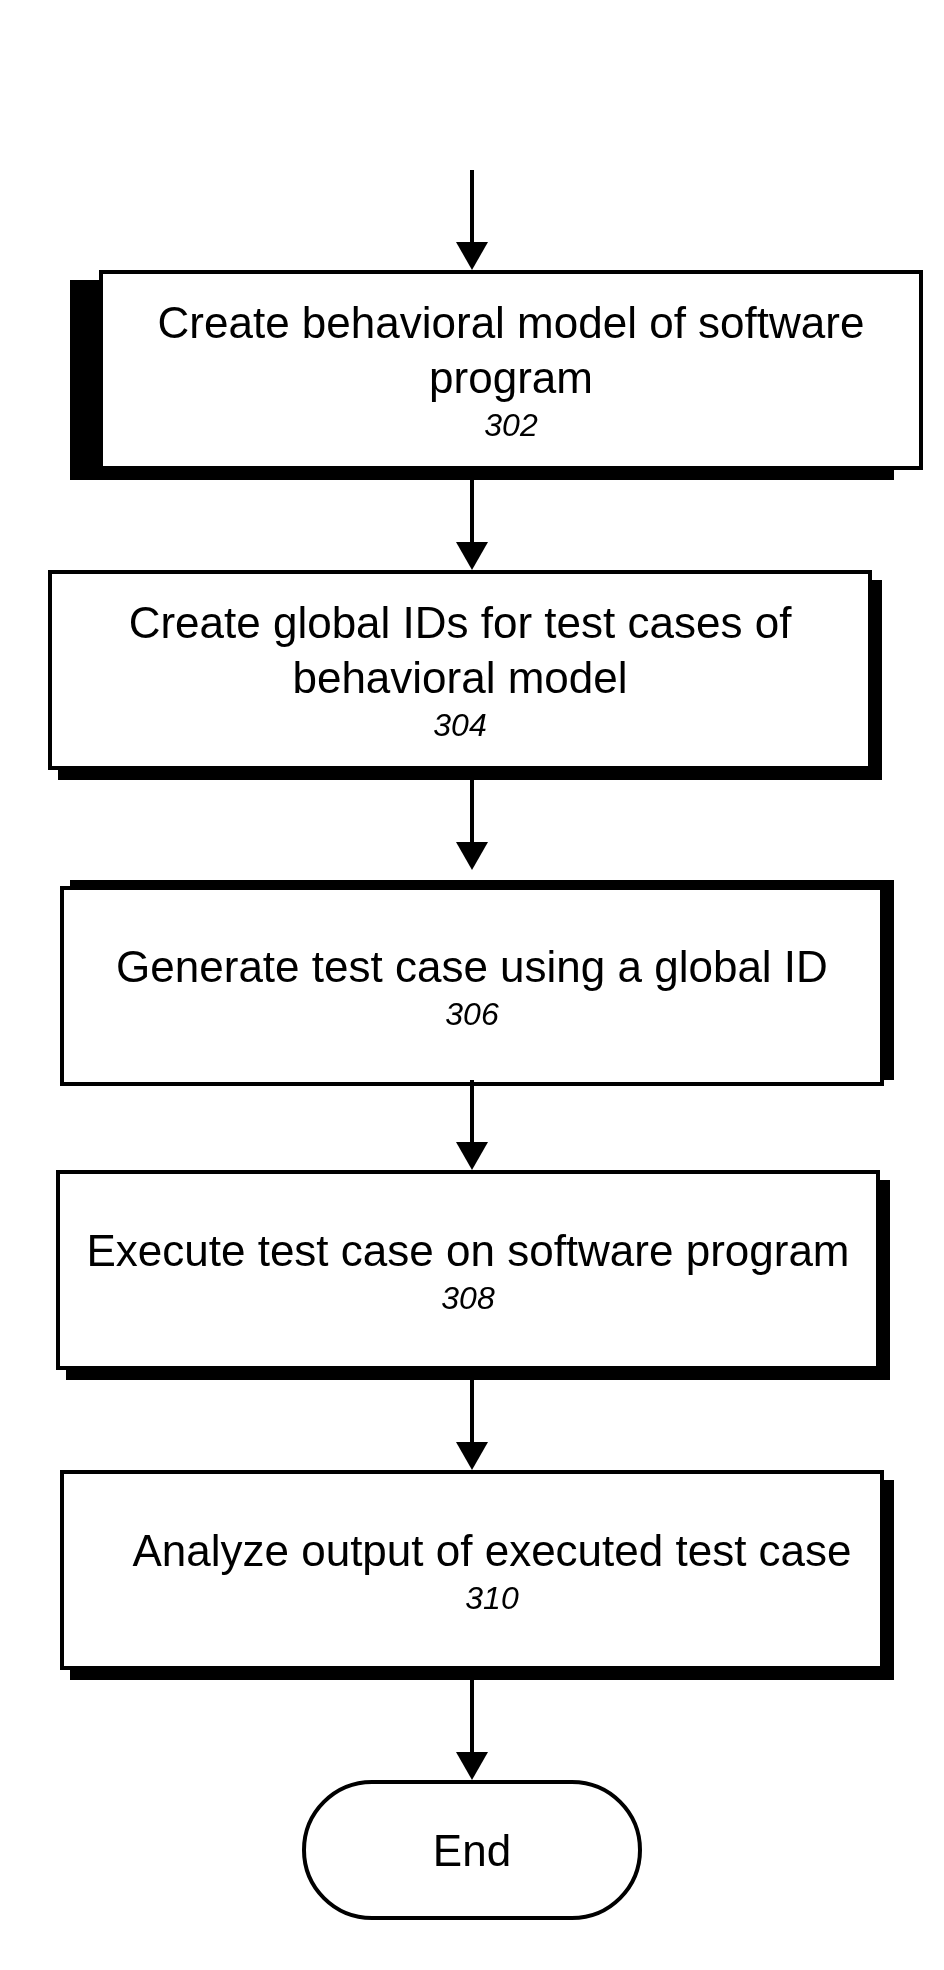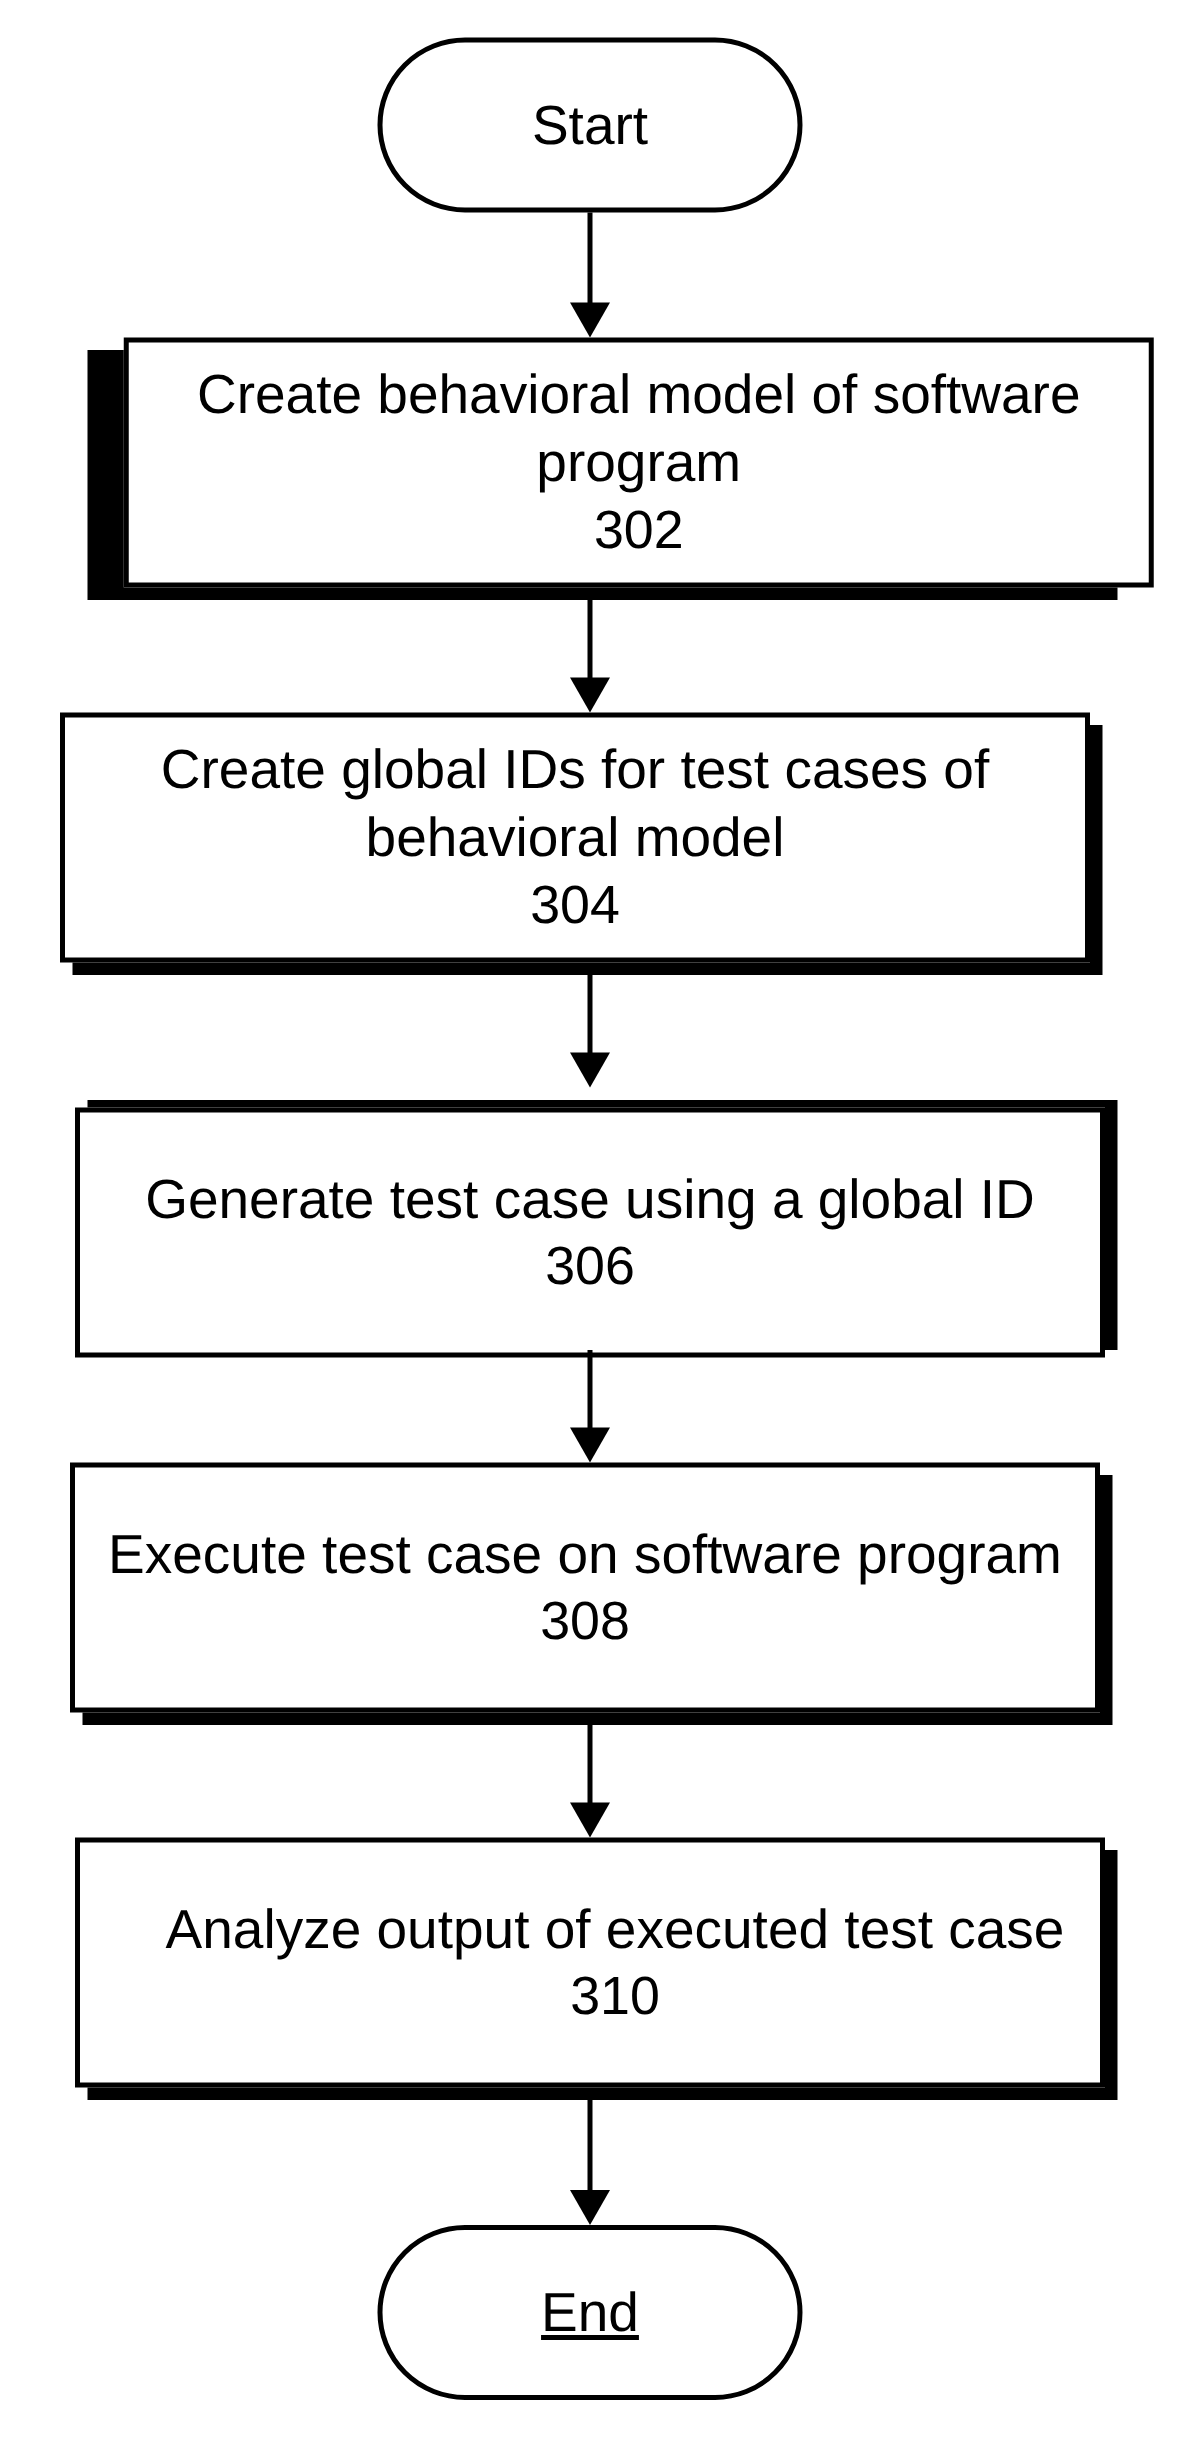--- a/index.html
+++ b/index.html
@@ -60,31 +60,29 @@
     position: absolute;
     left: 50%;
     transform: translateX(-50%);
     width: 0;
     height: 0;
     border-left: 16px solid transparent;
     border-right: 16px solid transparent;
     border-top: 28px solid #000;
   }
   .step-num {
-    font-size: 43px;
+    font-size: 32px;
+    font-style: italic;
   }
 </style>
 </head>
 <body>
 
 <div class="canvas">
 
-  <div class="node terminator" style="left:302px; top:30px; width:340px; height:140px;">
-    <span>Start</span>
-  </div>
 
   <div class="arrow" style="top:170px; height:100px; width:40px;">
     <div class="arrow-line" style="top:0; height:75px;"></div>
     <div class="arrow-head" style="top:72px;"></div>
   </div>
 
   <div class="process-wrap" style="left:60px; top:270px; width:824px; height:200px;">
     <div class="process-shadow" style="left:10px; top:10px; width:824px; height:200px;"></div>
     <div class="node process" style="left:0; top:0; width:824px; height:200px;margin-left:39px;">
       <span>Create behavioral model of software program</span>
@@ -142,17 +140,17 @@
       <span>Analyze output of executed test case</span>
       <span class="step-num">310</span>
     </div>
   </div>
 
   <div class="arrow" style="top:1680px; height:100px; width:40px;">
     <div class="arrow-line" style="top:0; height:75px;"></div>
     <div class="arrow-head" style="top:72px;"></div>
   </div>
 
-  <div class="node terminator" style="left:302px; top:1780px; width:340px; height:140px;text-decoration:underline;">
+  <div class="node terminator" style="left:302px; top:1780px; width:340px; height:140px;">
     <span>End</span>
   </div>
 
 </div>
 
 </body></html>

